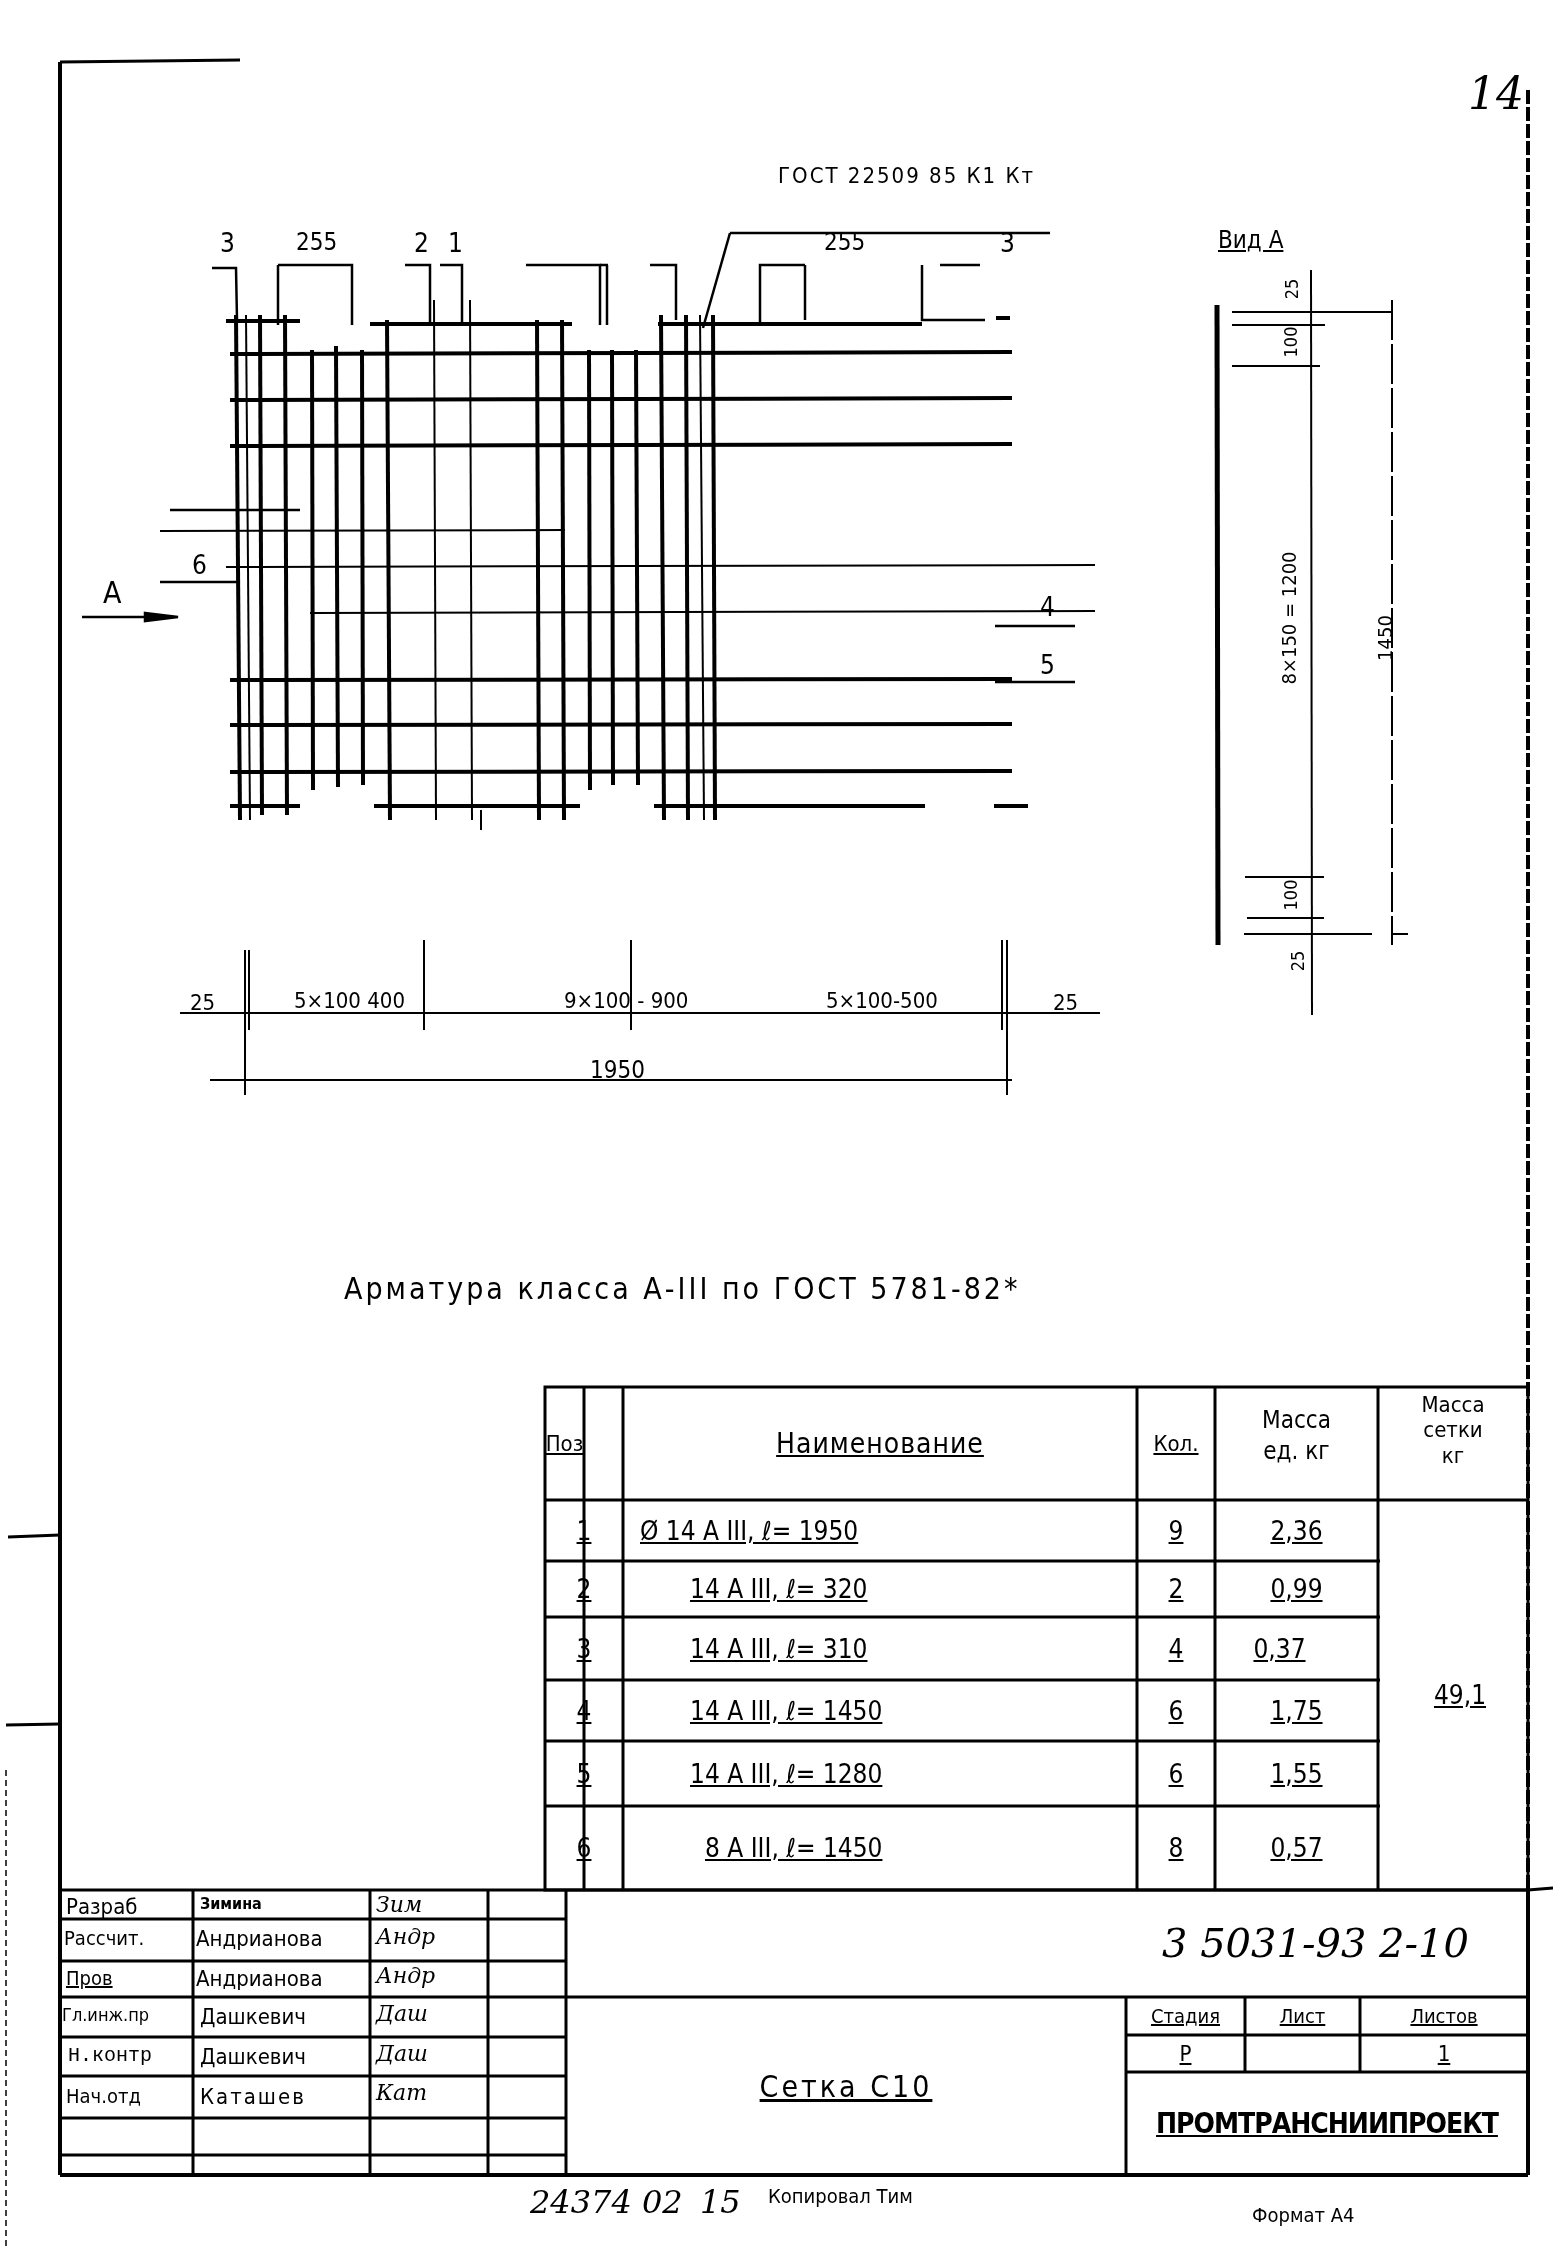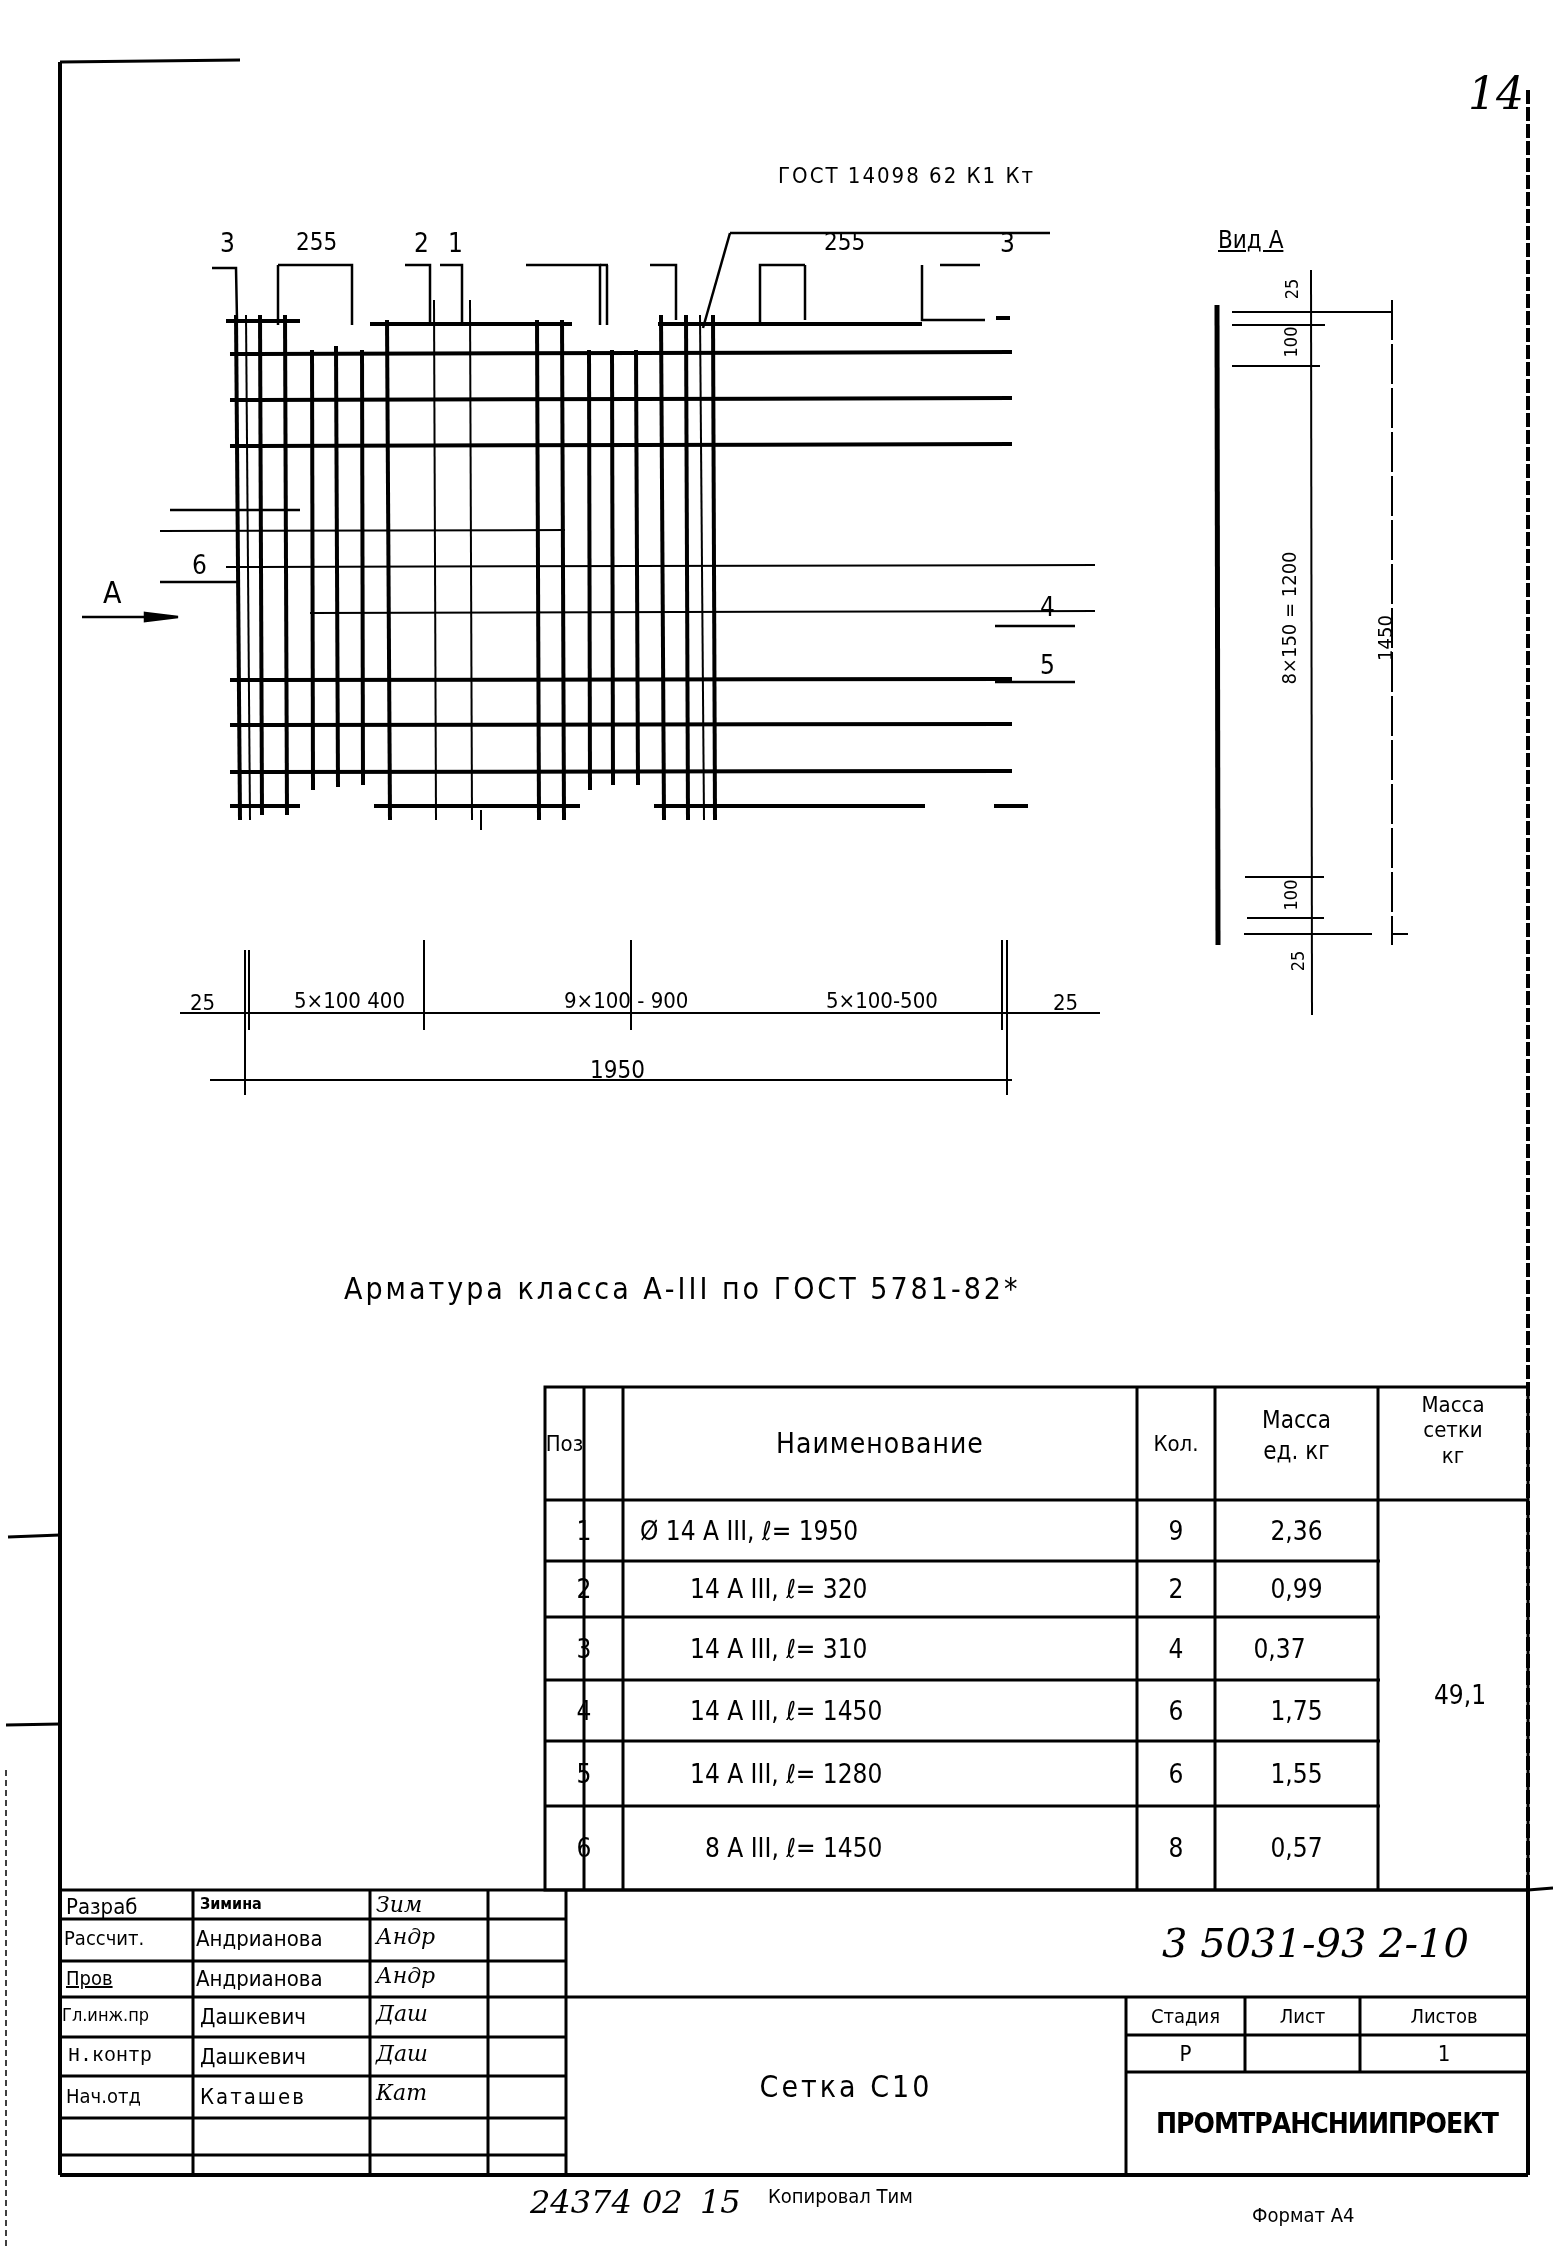--- a/index.html
+++ b/index.html
@@ -2,21 +2,21 @@
 <html><head>
   <meta charset="utf-8">
   <style>
     html, body { margin:0; padding:0; background:#ffffff; }
     body { width:1553px; height:2247px; position:relative; overflow:hidden;
            font-family:"DejaVu Sans Condensed","DejaVu Sans", sans-serif; color:#000; }
     .abs { position:absolute; }
     .t { position:absolute; white-space:nowrap; line-height:1; }
     svg.draw { position:absolute; left:0; top:0; }
     .ln { stroke:#000; fill:none; }
-    .cell { position:absolute; display:flex; align-items:center; justify-content:center; white-space:nowrap; }
+    .cell { position:absolute; display:flex; align-items:center; justify-content:center; white-space:nowrap;text-decoration:underline; }
     .hw { font-family:"DejaVu Serif", serif; font-style:italic; }
     .vert { position:absolute; transform-origin:center center; transform:rotate(-90deg); white-space:nowrap; line-height:1; }
   </style>
 </head>
 <body>
 
 <svg class="draw" width="1553" height="2247" viewBox="0 0 1553 2247">
 
   <g stroke="#000" fill="none">
     <line x1="60" y1="62" x2="240" y2="60" stroke-width="3"></line>
@@ -172,21 +172,21 @@
     <line x1="1126" y1="2035" x2="1528" y2="2035"></line>
     <line x1="1126" y1="2072" x2="1528" y2="2072"></line>
     <line x1="1245" y1="1997" x2="1245" y2="2072"></line>
     <line x1="1360" y1="1997" x2="1360" y2="2072"></line>
     <line x1="1528" y1="1890" x2="1553" y2="1888"></line>
   </g>
 </svg>
 
 <div class="t hw" style="left:1468px;top:72px;font-size:44px;">14</div>
 
-<div class="t" style="left:778px;top:165px;font-size:22px;letter-spacing:2px;">ГОСТ 14098 62 К1 Кт</div>
+<div class="t" style="left:778px;top:165px;font-size:22px;letter-spacing:2px;">ГОСТ 22509 85 К1 Кт</div>
 
 <div class="t" style="left:220px;top:230px;font-size:26px;">3</div>
 <div class="t" style="left:296px;top:230px;font-size:24px;">255</div>
 <div class="t" style="left:414px;top:230px;font-size:26px;">2</div>
 <div class="t" style="left:448px;top:230px;font-size:26px;">1</div>
 <div class="t" style="left:824px;top:230px;font-size:24px;">255</div>
 <div class="t" style="left:1000px;top:230px;font-size:26px;">3</div>
 
 <div class="t" style="left:103px;top:578px;font-size:30px;">А</div>
 <div class="t" style="left:192px;top:552px;font-size:26px;">6</div>

